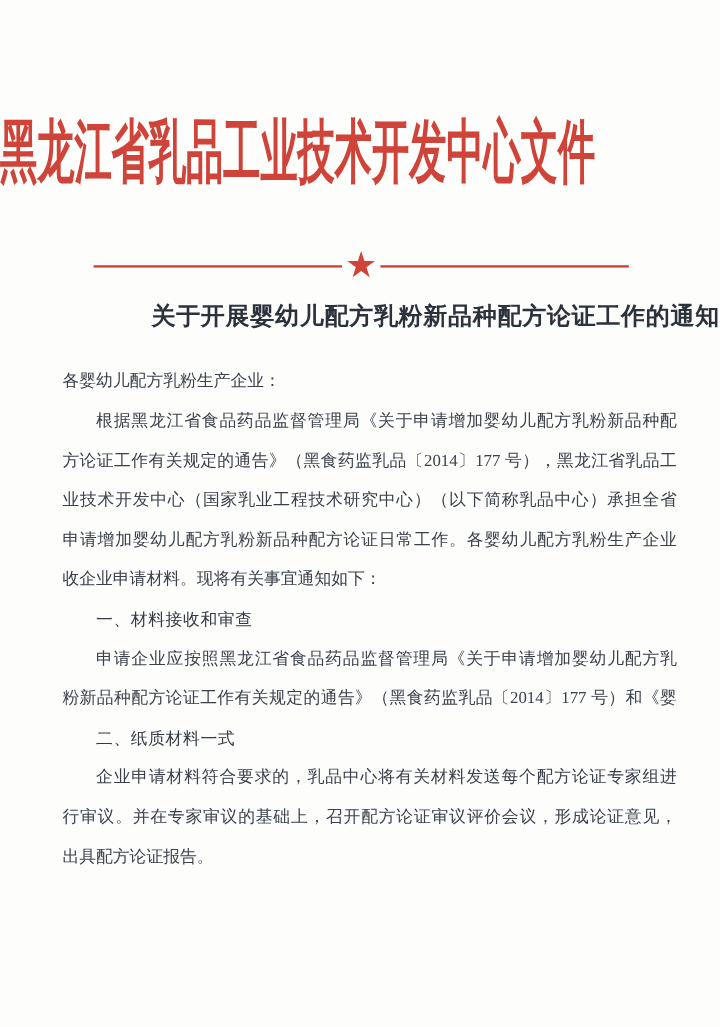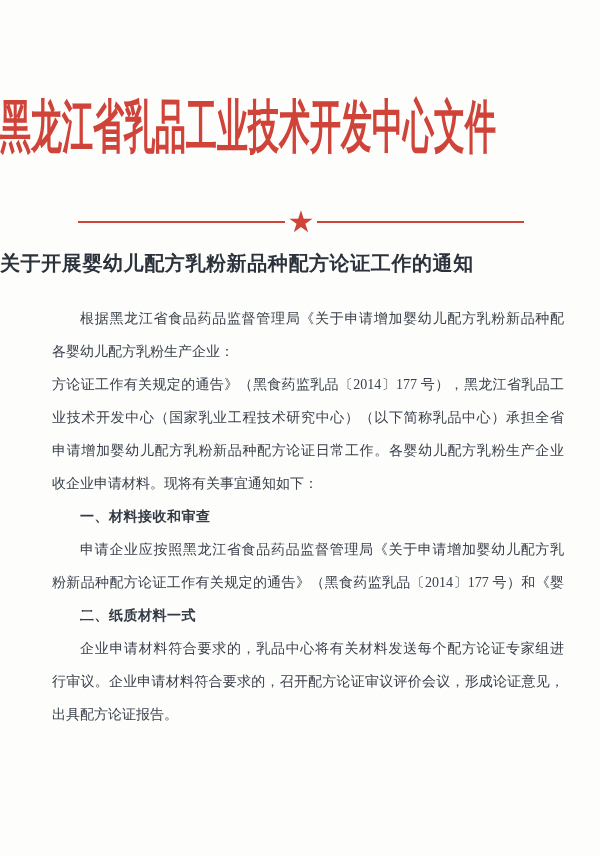--- a/index.html
+++ b/index.html
@@ -56,21 +56,21 @@
     font-size:30px;
     line-height:30px;
     margin:0 3px;
     font-family:"DejaVu Sans",sans-serif;
   }
   
   .doc-title{
     position:absolute;
     top:250px;left:0;right:0;
     margin:0;
-    text-align:left;
+    text-align:right;
     font-family:"Liberation Sans","DejaVu Sans",sans-serif;
     font-weight:bold;
     font-size:20px;
     letter-spacing:0.6px;
     color:var(--title-ink);
   }
   
   .body{
     position:absolute;
     top:302px;
@@ -82,21 +82,21 @@
     font-family:"Liberation Serif","DejaVu Serif",serif;
   }
   .line{min-height:33px;}
   .line.indent{text-indent:2em;}
   .line.fill{
     text-align:justify;
     text-align-last:justify;
   }
   .line.heading{
     font-family:"Liberation Sans","DejaVu Sans",sans-serif;
-    font-weight:700;
+    font-weight:400;
     color:#343b44;
     letter-spacing:0.5px;
   }
 </style>
 </head>
 <body>
 
 <div class="page">
 
   <div class="red-header-wrap">
@@ -105,28 +105,28 @@
 
   <div class="divider">
     <span class="dline"></span>
     <span class="star">★</span>
     <span class="dline"></span>
   </div>
 
   <h1 class="doc-title">关于开展婴幼儿配方乳粉新品种配方论证工作的通知</h1>
 
   <div class="body" id="doc-body">
+      <div class="line">各婴幼儿配方乳粉生产企业：</div>
       <div class="line indent fill">根据黑龙江省食品药品监督管理局《关于申请增加婴幼儿配方乳粉新品种配</div>
-      <div class="line">各婴幼儿配方乳粉生产企业：</div>
       <div class="line fill">方论证工作有关规定的通告》（黑食药监乳品〔2014〕177 号），黑龙江省乳品工</div>
       <div class="line fill">业技术开发中心（国家乳业工程技术研究中心）（以下简称乳品中心）承担全省</div>
       <div class="line fill">申请增加婴幼儿配方乳粉新品种配方论证日常工作。各婴幼儿配方乳粉生产企业</div>
       <div class="line">收企业申请材料。现将有关事宜通知如下：</div>
       <div class="line indent heading">一、材料接收和审查</div>
       <div class="line indent fill">申请企业应按照黑龙江省食品药品监督管理局《关于申请增加婴幼儿配方乳</div>
       <div class="line fill">粉新品种配方论证工作有关规定的通告》（黑食药监乳品〔2014〕177 号）和《婴</div>
       <div class="line indent heading">二、纸质材料一式</div>
       <div class="line indent fill">企业申请材料符合要求的，乳品中心将有关材料发送每个配方论证专家组进</div>
-      <div class="line fill">行审议。企业申请材料符合要求的，召开配方论证审议评价会议，形成论证意见，</div>
+      <div class="line fill">行审议。并在专家审议的基础上，召开配方论证审议评价会议，形成论证意见，</div>
       <div class="line">出具配方论证报告。</div>
     </div>
 
 </div>
 
 </body></html>

